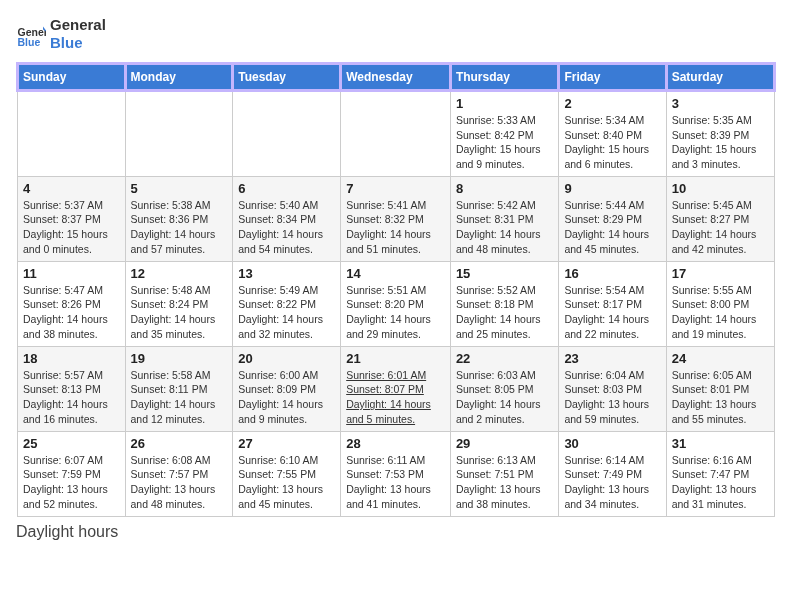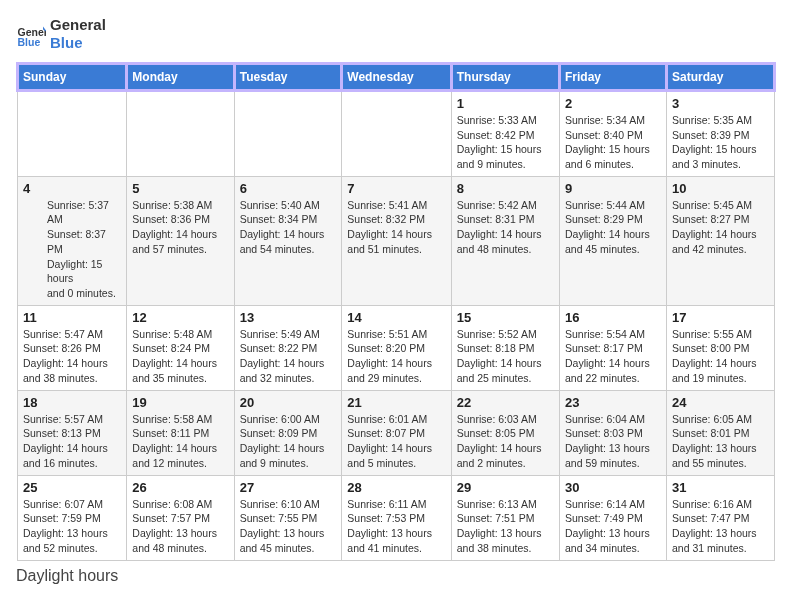--- a/index.html
+++ b/index.html
@@ -139,21 +139,21 @@
           <span class="day-number">3</span>
           <div class="day-info" style="white-space: pre-line;">Sunrise: 5:35 AM
 Sunset: 8:39 PM
 Daylight: 15 hours
 and 3 minutes.</div>
         </td>
       </tr>
       <tr>
         <td>
           <span class="day-number">4</span>
-          <div class="day-info" style="white-space: pre-line; margin-left: 24px;">Sunrise: 5:37 AM
+          <div class="day-info" style="white-space: pre-line;">Sunrise: 5:37 AM
 Sunset: 8:37 PM
 Daylight: 15 hours
 and 0 minutes.</div>
         </td>
         <td>
           <span class="day-number">5</span>
           <div class="day-info" style="white-space: pre-line;">Sunrise: 5:38 AM
 Sunset: 8:36 PM
 Daylight: 14 hours
 and 57 minutes.</div>
@@ -262,21 +262,21 @@
         </td>
         <td>
           <span class="day-number">20</span>
           <div class="day-info" style="white-space: pre-line;">Sunrise: 6:00 AM
 Sunset: 8:09 PM
 Daylight: 14 hours
 and 9 minutes.</div>
         </td>
         <td>
           <span class="day-number">21</span>
-          <div class="day-info" style="white-space: pre-line;">Sunrise: 6:01 AM
+          <div class="day-info" style="white-space: pre-line; text-decoration: underline;">Sunrise: 6:01 AM
 Sunset: 8:07 PM
 Daylight: 14 hours
 and 5 minutes.</div>
         </td>
         <td>
           <span class="day-number">22</span>
           <div class="day-info" style="white-space: pre-line;">Sunrise: 6:03 AM
 Sunset: 8:05 PM
 Daylight: 14 hours
 and 2 minutes.</div>

